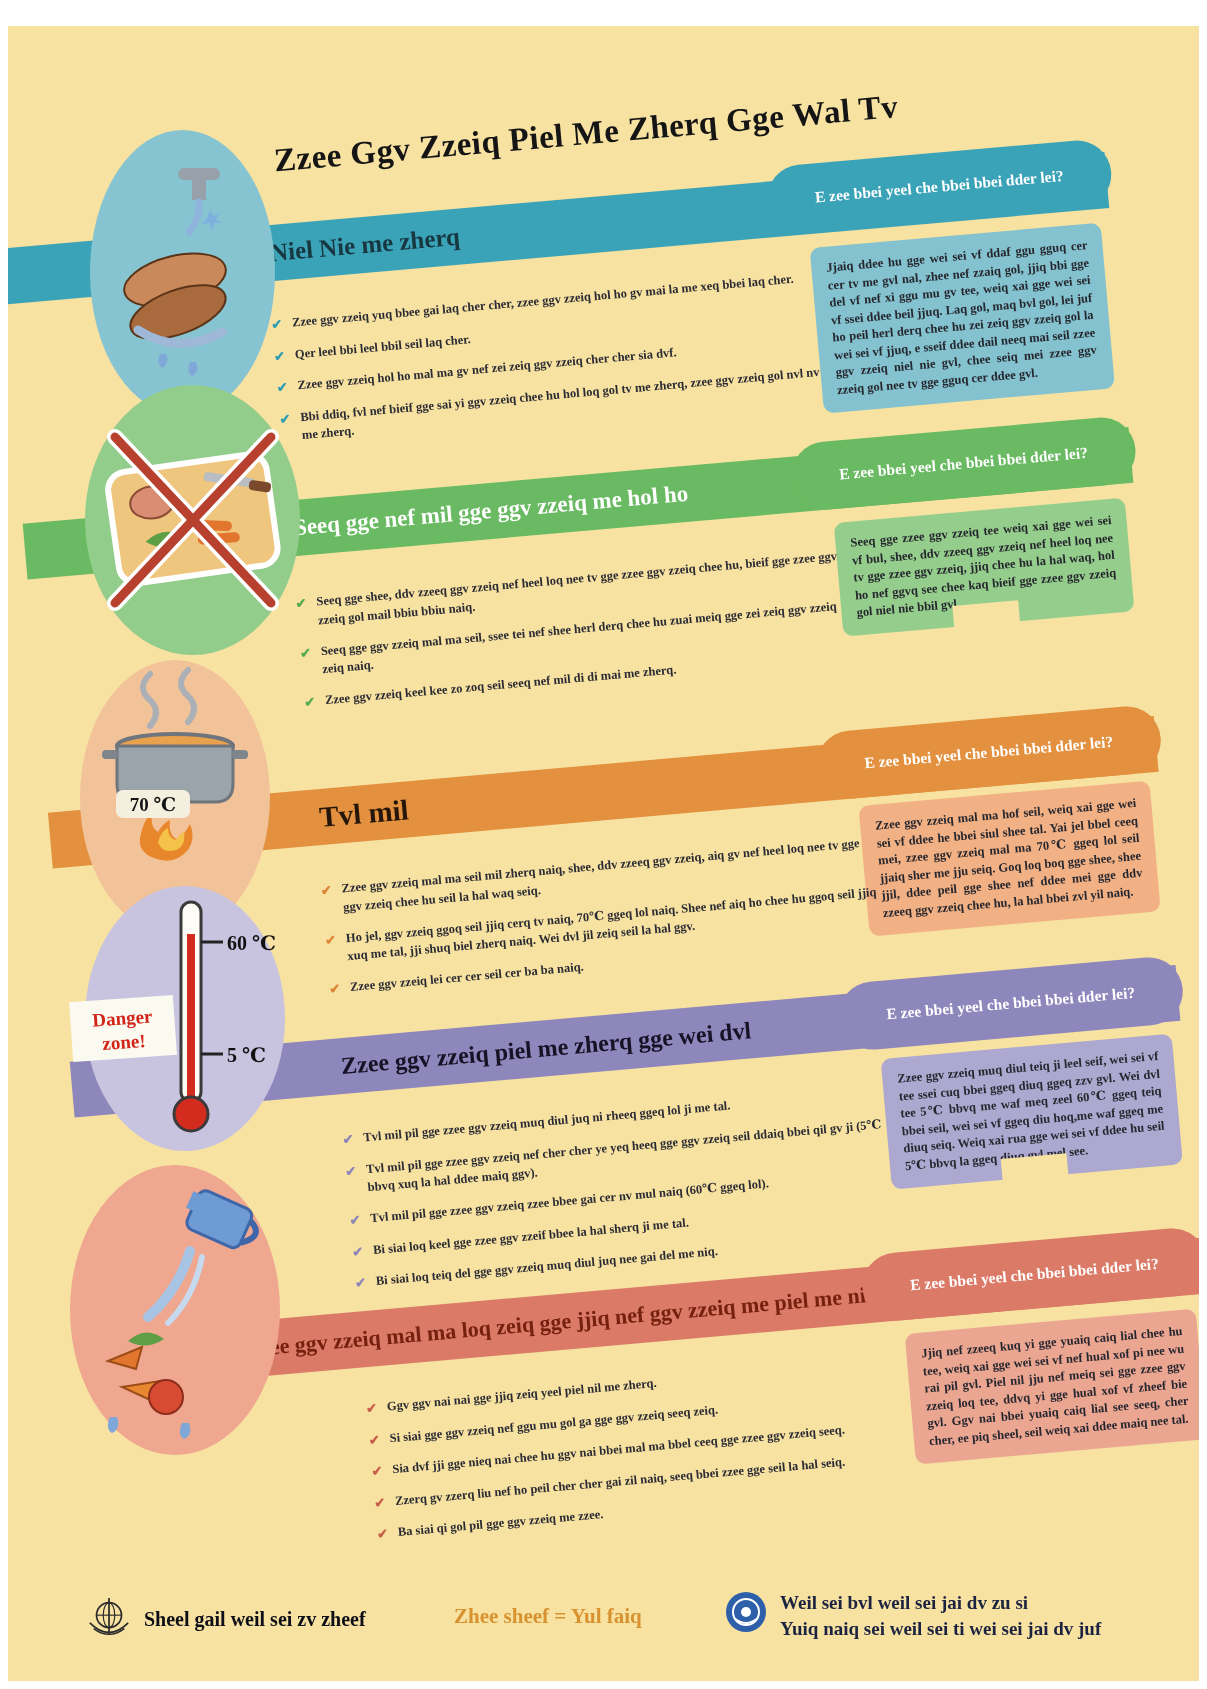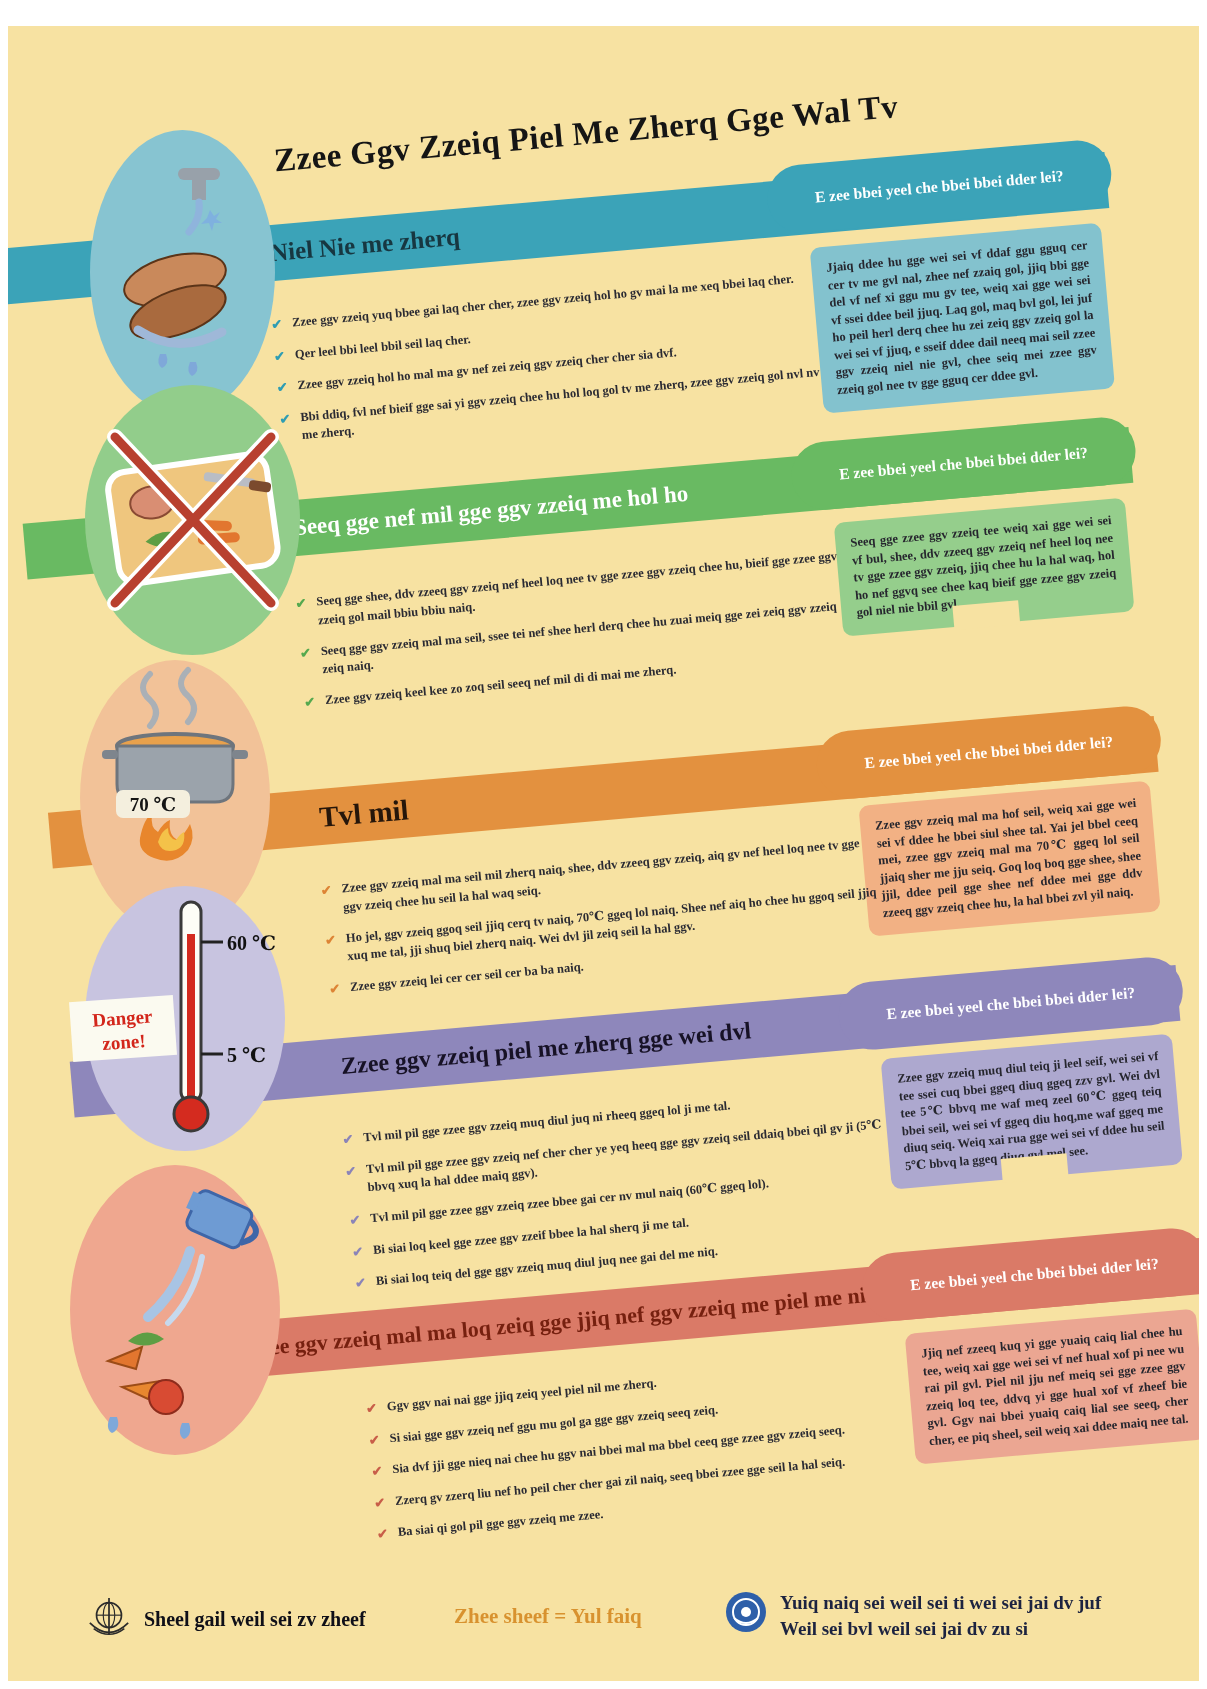--- a/index.html
+++ b/index.html
@@ -294,18 +294,18 @@
     </div>
     <div class="footer-center">Zhee sheef = Yul faiq</div>
     <div class="footer-right">
       <svg width="44" height="44" viewBox="0 0 44 44">
         <circle cx="22" cy="22" r="20" fill="#2E5FA9"></circle>
         <circle cx="22" cy="22" r="13" fill="none" stroke="#ffffff" stroke-width="2"></circle>
         <circle cx="22" cy="22" r="5" fill="#ffffff"></circle>
         <path d="M10 28 q12 10 24 0" fill="none" stroke="#ffffff" stroke-width="2"></path>
       </svg>
       <div class="lines">
+        <div>Weil sei bvl weil sei jai dv zu si</div>
         <div>Yuiq naiq sei weil sei ti wei sei jai dv juf</div>
-        <div>Weil sei bvl weil sei jai dv zu si</div>
       </div>
     </div>
   </div>
 </div>
 
 </body></html>

